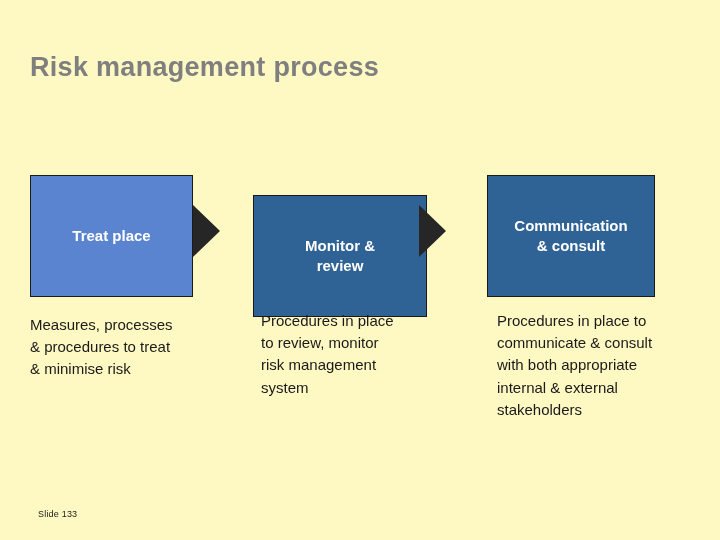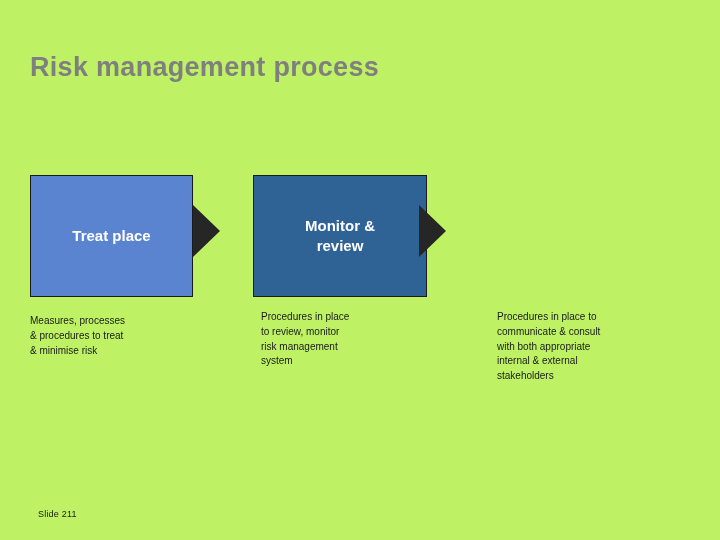--- a/index.html
+++ b/index.html
@@ -7,21 +7,21 @@
     padding: 0;
     background: #ffffff;
   }
   body {
     font-family: "Liberation Sans", sans-serif;
   }
   #slide {
     position: relative;
     width: 720px;
     height: 540px;
-    background: #bef264;
+    background: #fef9c3;
     overflow: hidden;
   }
 
   
   #slide-title {
     position: absolute;
     left: 30px;
     top: 52px;
     width: 640px;
     font-size: 27px;
@@ -45,41 +45,41 @@
     text-align: center;
   }
   .proc-box .box-label {
     color: #ffffff;
     font-size: 15px;
     font-weight: bold;
     line-height: 1.35;
     padding: 0 6px;
   }
   #box-treat-risks   { left: 30px;  width: 163px; background: #5b84d0; }
-  #box-monitor       { left: 253px; width: 174px; background: #2f6395; }
+  #box-monitor       { left: 253px; width: 174px; background: #2f6395; margin-top: 20px; }
   #box-communication { left: 487px; width: 168px; background: #2f6395; }
 
   
   .arrow-icon {
     position: absolute;
     top: 205px;
     width: 0;
     height: 0;
     border-top: 26px solid transparent;
     border-bottom: 26px solid transparent;
     border-left: 27px solid #262626;
   }
   #arrow-1 { left: 193px; }
   #arrow-2 { left: 419px; }
 
   
   .proc-desc {
     position: absolute;
     color: #1a1a1a;
-    font-size: 10px;
+    font-size: 15px;
     line-height: 1.48;
     white-space: pre-line;
   }
   #desc-treat-risks   { left: 30px;  top: 314px; width: 200px; }
   #desc-monitor       { left: 261px; top: 310px; width: 185px; }
   #desc-communication { left: 497px; top: 310px; width: 200px; }
 
   
   #slide-number {
     position: absolute;
@@ -113,32 +113,36 @@
 
   <div class="arrow-icon" id="arrow-1"></div>
 
   <div class="proc-box" id="box-monitor">
     <span class="box-label" style="white-space: pre-line;">Monitor &amp;
 review</span>
   </div>
 
   <div class="arrow-icon" id="arrow-2"></div>
 
+  <div class="proc-box" id="box-communication">
+    <span class="box-label" style="white-space: pre-line;">Communication
+&amp; consult</span>
+  </div>
 
   <div class="proc-desc" id="desc-treat-risks" style="white-space: pre-line;">Measures, processes
 &amp;  procedures to treat
 &amp; minimise risk</div>
 
   <div class="proc-desc" id="desc-communication" style="white-space: pre-line;">Procedures in place to
 communicate &amp; consult
 with both appropriate
 internal &amp; external
 stakeholders</div>
 
   <div class="proc-desc" id="desc-monitor" style="white-space: pre-line;">Procedures in place
 to review, monitor
 risk management
 system</div>
 
-  <div id="slide-number">Slide 211</div>
+  <div id="slide-number">Slide 133</div>
 
 
 </div>
 
 </body></html>

